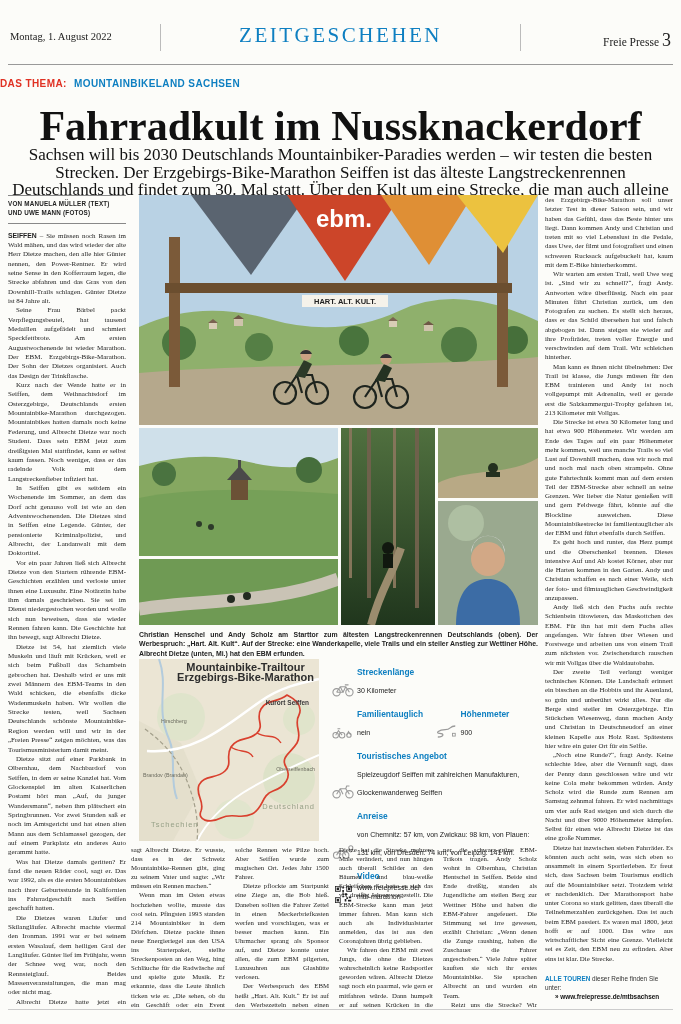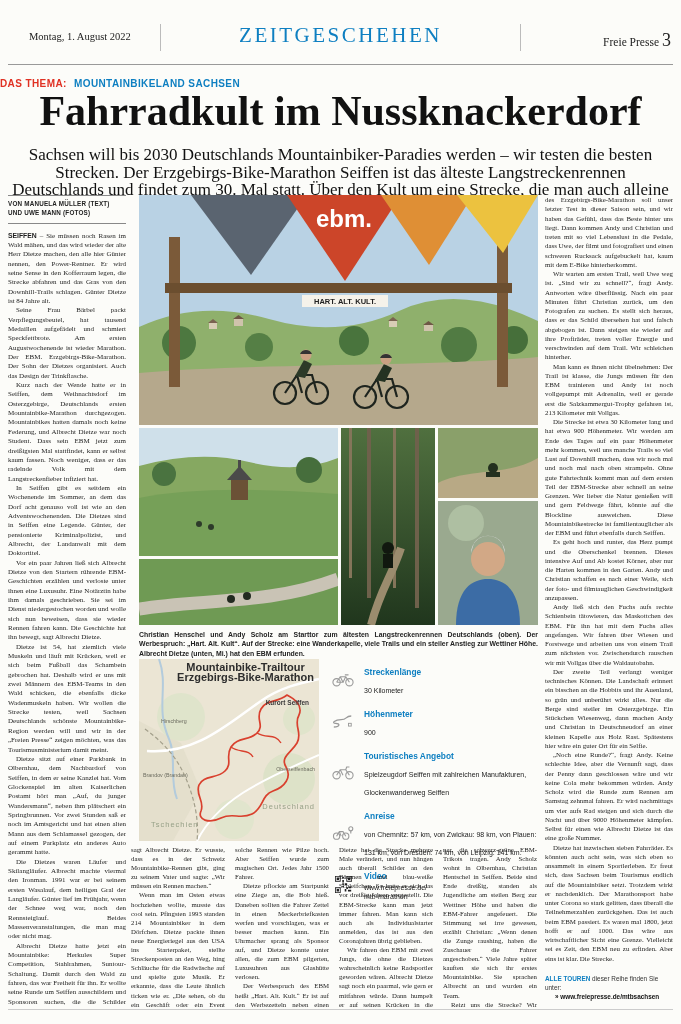--- a/index.html
+++ b/index.html
@@ -1,19 +1,19 @@
 <!DOCTYPE html>
 <html lang="de"><head>
 <meta charset="utf-8">
 <style>
   html,body{margin:0;padding:0;background:#d8d8d8;}
   .page{position:relative;width:681px;height:1024px;margin:0 auto;background:#fcfcf9;
         font-family:"Liberation Serif",serif;color:#1d1d1d;overflow:hidden;}
   
-  .m-date{position:absolute;left:10px;top:31px;font-size:10.5px;color:#222;margin-left:19px;}
+  .m-date{position:absolute;left:10px;top:31px;font-size:10.5px;color:#222;}
   .m-section{position:absolute;left:0;right:0;top:23px;text-align:center;font-size:21px;
              color:#0e7fc1;letter-spacing:2.5px;font-weight:normal;}
   .m-paper{position:absolute;right:10px;top:30px;font-size:11.5px;color:#222;}
   .m-pagenum{font-size:18px;margin-left:3px;}
   .m-div{position:absolute;top:24px;width:1px;height:27px;background:#bbb;}
   .m-rule{position:absolute;top:64px;left:8px;right:8px;border-top:1px solid #999;}
   
   .kicker{position:absolute;left:0;right:0;top:78px;
           font-family:"Liberation Sans",sans-serif;font-weight:bold;font-size:10px;letter-spacing:.4px;}
   .kicker .red{color:#e03123;} .kicker .blue{color:#0e7fc1;margin-left:4px;}
@@ -44,21 +44,21 @@
   .prow{display:flex;gap:3px;margin-top:3px;}
   .pcol{display:flex;flex-direction:column;gap:3px;}
   .caption{position:absolute;left:139px;top:630px;width:399px;font-family:"Liberation Sans",sans-serif;
            font-weight:bold;font-size:6.9px;line-height:9.4px;color:#222;text-align:justify;}
   
   .map{position:absolute;left:139px;top:659px;width:180px;height:182px;overflow:hidden;}
   .map-title{position:absolute;right:5px;top:4px;text-align:center;font-family:"Liberation Sans",sans-serif;
              font-weight:bold;font-size:11px;line-height:9.8px;color:#2d2d2d;}
   .ipanel{position:absolute;left:331px;top:661px;width:207px;font-family:"Liberation Sans",sans-serif;}
   .ip-row{display:flex;margin-bottom:6px;}
-  .ip-cell{display:flex;gap:9px;flex:1;align-items:center;}
+  .ip-cell{display:flex;gap:2px;flex:1;align-items:flex-end;}
   .ip-icon{flex:0 0 24px;display:flex;justify-content:center;padding-top:1px;}
   .ip-label{color:#0e7fc1;font-weight:bold;font-size:8.4px;line-height:10px;}
   .ip-value{font-size:7px;line-height:8.8px;color:#222;margin-top:1px;}
   
   .series-note{position:absolute;left:545px;top:974px;width:128px;background:#fcfcf9;
                font-family:"Liberation Sans",sans-serif;font-size:6.4px;line-height:9px;color:#333;}
   .series-note .blue{color:#0e7fc1;font-weight:bold;}
   .series-note .url{font-weight:bold;color:#111;display:block;margin-left:10px;}
   .bottom-rule{position:absolute;top:1009px;left:8px;right:8px;border-top:1px solid #ccc;}
 </style>
@@ -73,35 +73,36 @@
     <span>Freie Presse</span><span class="m-pagenum">3</span>
   </div>
   <div class="m-div" style="left:160px;"></div>
   <div class="m-div" style="left:520px;"></div>
   <div class="m-rule"></div>
 
   <div class="kicker">
     <span class="red">DAS THEMA:</span>
     <span class="blue">MOUNTAINBIKELAND SACHSEN</span>
   </div>
-  <h1 class="headline" style="margin:0;">Fahrradkult im Nussknackerdorf</h1>
+  <h1 class="headline" style="margin:15px;">Fahrradkult im Nussknackerdorf</h1>
   <div class="deck">Sachsen will bis 2030 Deutschlands Mountainbiker-Paradies werden – wir testen die besten Strecken. Der Erzgebirgs-Bike-Marathon Seiffen ist das älteste Langstreckenrennen Deutschlands und findet zum 30. Mal statt. Über den Kult um eine Strecke, die man auch alleine fahren kann.</div>
 
   <div class="col colA">
     <div class="byline">
       <div>VON MANUELA MÜLLER (TEXT)</div>
       <div>UND UWE MANN (FOTOS)</div>
     </div>
     <p class="first"><span class="lead">SEIFFEN</span> <span>– Sie müssen noch Rasen im Wald mähen, und das wird wieder der alte Herr Dietze machen, den alle hier Günter nennen, den Power-Rentner. Er wird seine Sense in den Kofferraum legen, die Strecke abfahren und das Gras von den Downhill-Trails schlagen. Günter Dietze ist 84 Jahre alt.</span></p>
     <p>Seine Frau Bärbel packt Verpflegungsbeutel, hat tausend Medaillen aufgefädelt und schmiert Speckfettbrote. Am ersten Augustwochenende ist wieder Marathon. Der EBM. Erzgebirgs-Bike-Marathon. Der Sohn der Dietzes organisiert. Auch das Design der Trinkflasche.</p>
     <p>Kurz nach der Wende hatte er in Seiffen, dem Weihnachtsdorf im Osterzgebirge, Deutschlands ersten Mountainbike-Marathon durchgezogen. Mountainbikes hatten damals noch keine Federung, und Albrecht Dietze war noch Student. Dass sein EBM jetzt zum dreißigsten Mal stattfindet, kann er selbst kaum fassen. Noch weniger, dass er das radelnde Volk mit dem Langstreckenfieber infiziert hat.</p>
     <p>In Seiffen gibt es seitdem ein Wochenende im Sommer, an dem das Dorf acht genauso voll ist wie an den Adventswochenenden. Die Dietzes sind in Seiffen eine Legende. Günter, der pensionierte Kriminalpolizist, und Albrecht, der Landanwalt mit dem Doktortitel.</p>
     <p>Vor ein paar Jahren ließ sich Albrecht Dietze von den Startern rührende EBM-Geschichten erzählen und verloste unter ihnen eine Luxusuhr. Eine Notärztin habe ihm damals geschrieben. Sie sei im Dienst niedergestochen worden und wolle sich nun beweisen, dass sie wieder Rennen fahren kann. Die Geschichte hat ihn bewegt, sagt Albrecht Dietze.</p>
     <p>Dietze ist 54, hat ziemlich viele Muskeln und läuft mit Krücken, weil er sich beim Fußball das Schambein gebrochen hat. Deshalb wird er uns mit zwei Männern des EBM-Teams in den Wald schicken, die ebenfalls dicke Wadenmuskeln haben. Wir wollen die Strecke testen, weil Sachsen Deutschlands schönste Mountainbike-Region werden will und wir in der „Freien Presse“ zeigen möchten, was das Tourismusministerium damit meint.</p>
     <p>Dietze sitzt auf einer Parkbank in Olbernhau, dem Nachbardorf von Seiffen, in dem er seine Kanzlei hat. Vom Glockenspiel im alten Kaiserlichen Postamt hört man „Auf, du junger Wandersmann“, neben ihm plätschert ein Springbrunnen. Vor zwei Stunden saß er noch im Amtsgericht und hat einen alten Mann aus dem Schlamassel gezogen, der auf einem Parkplatz ein anderes Auto gerammt hatte.</p>
+    <p>Was hat Dietze damals geritten? Er fand die neuen Räder cool, sagt er. Das war 1992, als es die ersten Mountainbikes nach ihrer Geburtsstunde in Kalifornien ins Fahrradgeschäft nach Seiffen geschafft hatten.</p>
     <p>Die Dietzes waren Läufer und Skilangläufer. Albrecht machte viermal den Ironman. 1991 war er bei seinem ersten Wasalauf, dem heiligen Gral der Langläufer. Günter lief im Frühjahr, wenn der Schnee weg war, noch den Rennsteiglauf. Beides Massenveranstaltungen, die man mag oder nicht mag.</p>
     <p>Albrecht Dietze hatte jetzt ein Mountainbike: Herkules Super Competition, Stahlrahmen, Suntour-Schaltung. Damit durch den Wald zu fahren, das war Freiheit für ihn. Er wollte seine Runde um Seiffen ausschildern und Sponsoren suchen, die die Schilder bezahlen. Aber so weit kam es nicht, weil die Gemeinde skeptisch war. „Seiffen war verwöhnt mit der Volkskunst. Man wollte keine Mountainbiker“,</p>
   </div>
 
   <div class="photos">
     <div class="photo hero">
       <svg viewBox="0 0 399 230" width="399" height="230" preserveAspectRatio="none">
         <rect width="399" height="230" fill="#b9d2e4"></rect>
         <path d="M0,132 Q60,104 130,124 T260,116 T399,126 L399,230 L0,230 Z" fill="#8fb06c"></path>
         <g>
@@ -258,20 +259,33 @@
               </g>
             </svg>
         </span>
         <span><span class="ip-label">Streckenlänge</span><br><span class="ip-value">30 Kilometer</span></span>
       </div>
     </div>
     <div class="ip-row">
       <div class="ip-cell">
         <span class="ip-icon">
           <svg viewBox="0 0 24 16" width="22" height="15">
+              <g fill="none" stroke="#9a9a9a" stroke-width="1.1">
+                <circle cx="4" cy="12" r="3"></circle>
+                <circle cx="11" cy="12" r="3"></circle>
+                <circle cx="18.5" cy="12" r="2.4"></circle>
+                <path d="M4,12 L7,7 L11,12 M16,12 l2,-4 2.5,4 M6,5 h3"></path>
+              </g>
+            </svg>
+        </span>
+        <span><span class="ip-label">Familientauglich</span><br><span class="ip-value">nein</span></span>
+      </div>
+      <div class="ip-cell">
+        <span class="ip-icon">
+          <svg viewBox="0 0 24 16" width="22" height="15">
               <path d="M2,14 C9,14 9,10 4,10 C-1,10 3,6 10,6 C17,6 14,2 21,2" fill="none" stroke="#9a9a9a" stroke-width="1.4"></path>
               <rect x="18" y="10" width="3" height="3" fill="none" stroke="#9a9a9a"></rect>
             </svg>
         </span>
         <span><span class="ip-label">Höhenmeter</span><br><span class="ip-value">900</span></span>
       </div>
     </div>
     <div class="ip-row">
       <div class="ip-cell">
         <span class="ip-icon">

